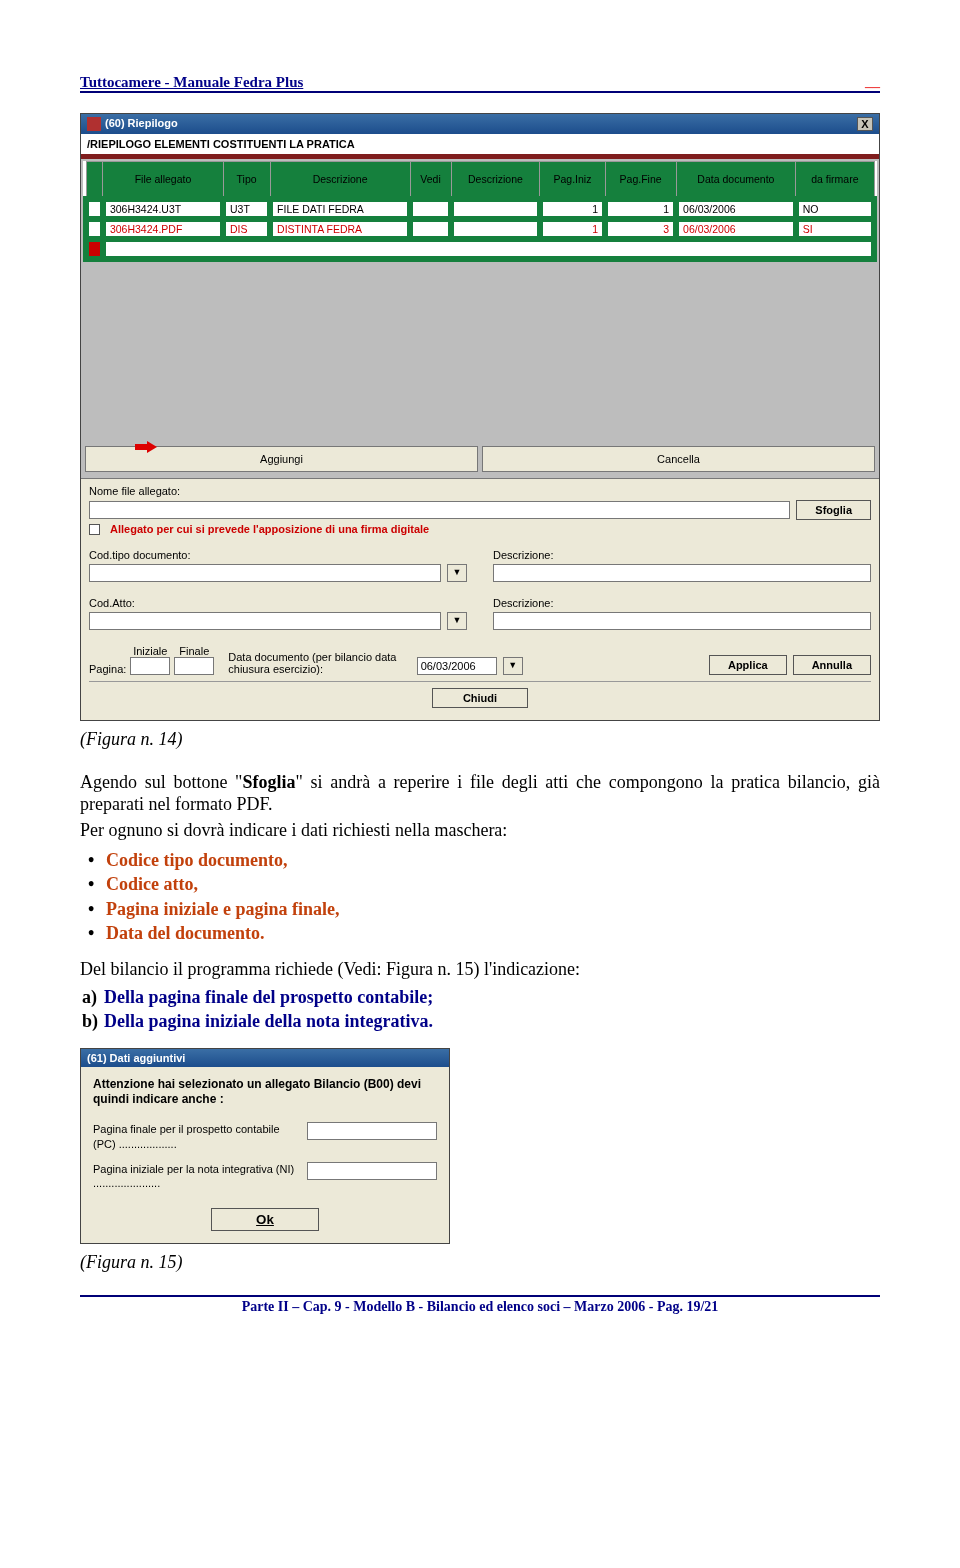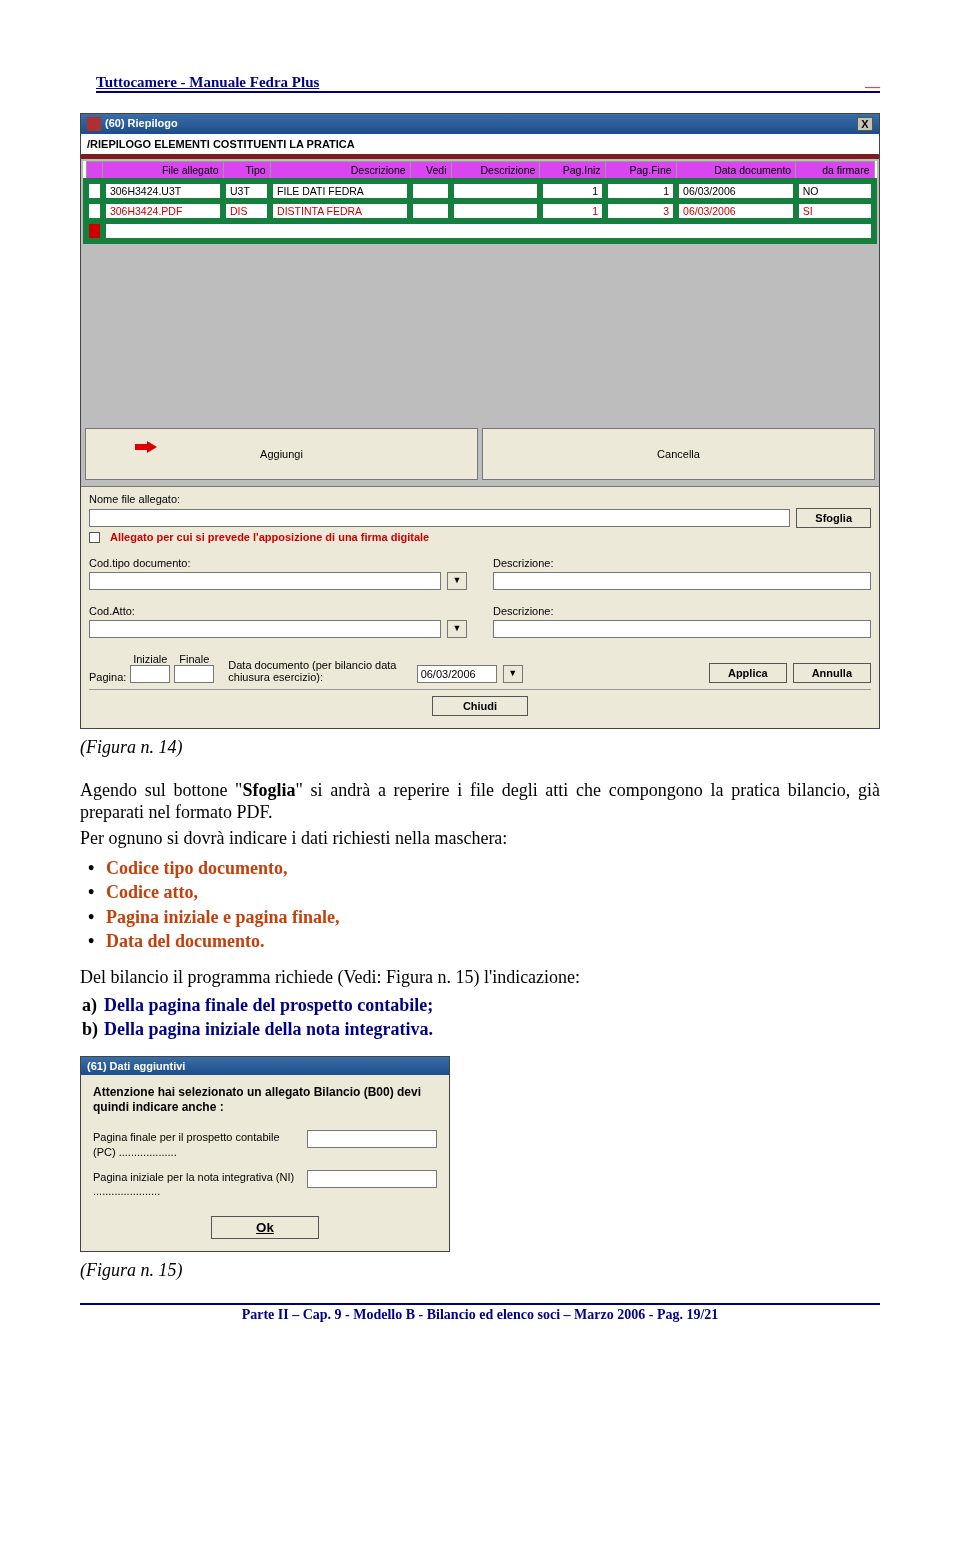--- a/index.html
+++ b/index.html
@@ -5,21 +5,21 @@
   * { box-sizing: border-box; margin: 0; padding: 0; }
   body {
     font-family: Georgia, 'Times New Roman', serif;
     font-size: 18px;
     background: #fff;
     color: #000;
     width: 960px;
     margin: 0 auto;
   }
   .page { padding: 70px 80px 30px 80px; }
-  .hdr-line { display: flex; justify-content: space-between; align-items: flex-end; border-bottom: 2px solid #000077; margin-left: 16px; }
+  .hdr-line { display: flex; justify-content: space-between; align-items: flex-end; border-bottom: 2px solid #000077; }
   .hdr-left { color: #000088; font-weight: bold; font-size: 15px; text-decoration: underline; }
   .hdr-right a { color: #ef4444; font-weight: bold; font-size: 15px; text-decoration: underline; }
 
   
   .app-window {
     margin-top: 20px;
     border: 1px solid #444;
     background: #ece9d8;
     font-family: Tahoma, Verdana, sans-serif;
     font-size: 11px;
@@ -29,27 +29,27 @@
     color: #fff;
     padding: 3px 6px;
     display: flex; justify-content: space-between; align-items: center;
     font-weight: bold;
   }
   .title-ico { width: 14px; height: 14px; background: #b03030; display:inline-block; margin-right:4px; vertical-align:middle;}
   .closebtn { width: 16px; height: 14px; background:#c7c4b8; border:1px solid #555; text-align:center; line-height:12px; color:#000; font-weight:bold; font-size:11px;}
   .subhead { background:#fff; padding:4px 6px; font-weight:bold; border-bottom:5px solid #7f1d1d; font-size:11px; }
   .tbl-wrap { background:#bdbdbd; padding:2px; }
   table.grid { width:100%; border-collapse:collapse; background:#fff; font-size:10.5px; }
-  table.grid th { background:#d946ef; border:1px solid #999; padding:2px 4px; text-align:right; font-weight:normal;}
+  table.grid th { background:#15803d; border:1px solid #999; padding:11px 4px; text-align:center; font-weight:normal;}
   table.grid td { border:6px solid #15803d; padding:1px 4px; }
   table.grid td.num { text-align:right; }
   table.grid tr.redrow td { color:#c00; }
   .empty-area { height: 180px; background:#bdbdbd; }
   .btnrow { display:flex; background:#bdbdbd; padding:4px 0; }
-  .btnrow .wbtn { flex:1; margin:0 2px; background:#ece9d8; border:1px solid #777; padding:19px; text-align:center; font-size:11px; }
+  .btnrow .wbtn { flex:1; margin:0 2px; background:#ece9d8; border:1px solid #777; padding:6px; text-align:center; font-size:11px; }
   .form-area { padding:6px 8px 4px 8px; border-top:1px solid #777; }
   .f-row { display:flex; align-items:center; margin:3px 0; gap:6px; }
   .f-lbl { font-size:11px; }
   .f-input { flex:1; background:#fff; border:1px solid #777; height:18px; padding:0 3px; font-size:11px; }
   .f-input.short { max-width:40px; flex:none; }
   .f-drop { width:20px; height:18px; background:#ece9d8; border:1px solid #777; text-align:center; line-height:14px; font-size:9px;}
   .f-btn { background:#ece9d8; border:1px solid #555; padding:3px 18px; font-weight:bold; font-size:11px;}
   .chk { width:11px; height:11px; border:1px solid #555; background:#fff; display:inline-block; margin-right:4px; vertical-align:middle;}
   .red-note { color:#c00; font-weight:bold; font-size:11px; }
   .bottom-close { text-align:center; padding:6px 0 8px 0; border-top:1px solid #999; margin-top:6px;}

